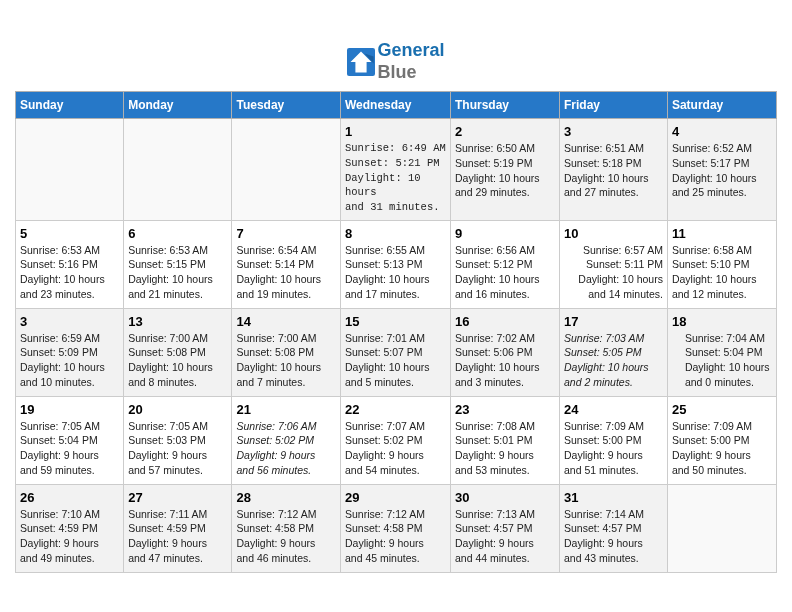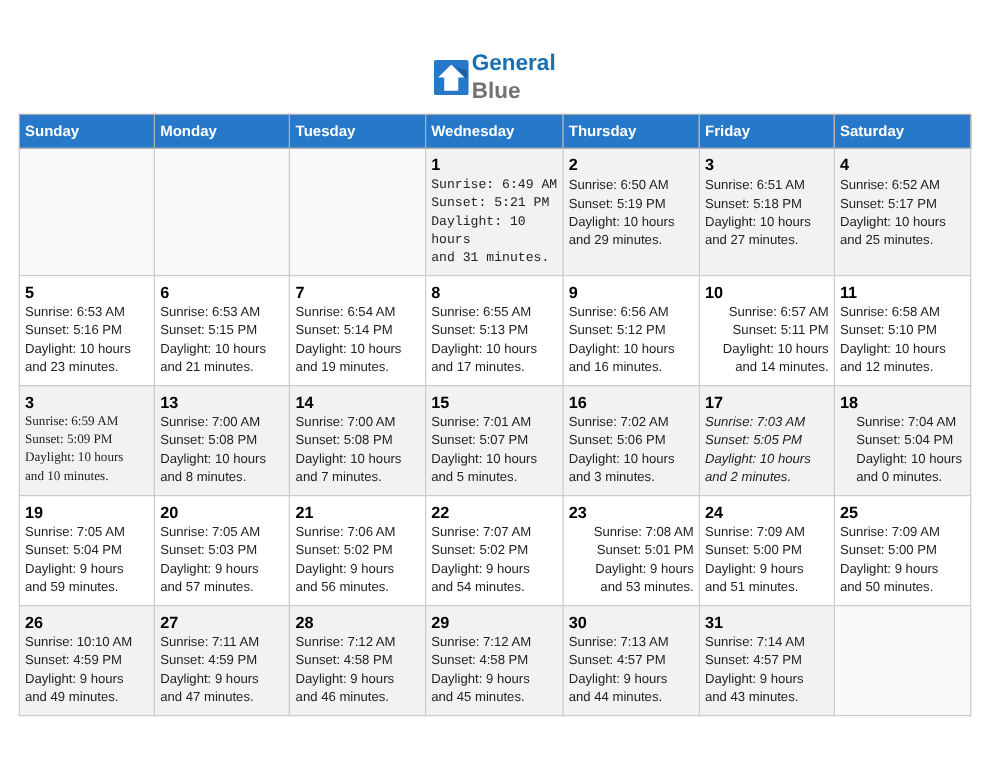--- a/index.html
+++ b/index.html
@@ -205,21 +205,21 @@
           <span class="day-number">11</span>
           <div class="day-info" style="white-space: pre-line;">Sunrise: 6:58 AM
 Sunset: 5:10 PM
 Daylight: 10 hours
 and 12 minutes.</div>
         </td>
       </tr>
       <tr>
         <td>
           <span class="day-number">3</span>
-          <div class="day-info" style="white-space: pre-line; font-family: Liberation Serif, serif;">Sunrise: 6:59 AM
+          <div class="day-info" style="white-space: pre-line;">Sunrise: 6:59 AM
 Sunset: 5:09 PM
 Daylight: 10 hours
 and 10 minutes.</div>
         </td>
         <td>
           <span class="day-number">13</span>
           <div class="day-info" style="white-space: pre-line;">Sunrise: 7:00 AM
 Sunset: 5:08 PM
 Daylight: 10 hours
 and 8 minutes.</div>
@@ -270,35 +270,35 @@
         </td>
         <td>
           <span class="day-number">20</span>
           <div class="day-info" style="white-space: pre-line;">Sunrise: 7:05 AM
 Sunset: 5:03 PM
 Daylight: 9 hours
 and 57 minutes.</div>
         </td>
         <td>
           <span class="day-number">21</span>
-          <div class="day-info" style="white-space: pre-line;">Sunrise: 7:06 AM
+          <div class="day-info" style="white-space: pre-line; font-style: italic;">Sunrise: 7:06 AM
 Sunset: 5:02 PM
 Daylight: 9 hours
 and 56 minutes.</div>
         </td>
         <td>
           <span class="day-number">22</span>
           <div class="day-info" style="white-space: pre-line;">Sunrise: 7:07 AM
 Sunset: 5:02 PM
 Daylight: 9 hours
 and 54 minutes.</div>
         </td>
         <td>
           <span class="day-number">23</span>
-          <div class="day-info" style="white-space: pre-line; text-align: right;">Sunrise: 7:08 AM
+          <div class="day-info" style="white-space: pre-line;">Sunrise: 7:08 AM
 Sunset: 5:01 PM
 Daylight: 9 hours
 and 53 minutes.</div>
         </td>
         <td>
           <span class="day-number">24</span>
           <div class="day-info" style="white-space: pre-line;">Sunrise: 7:09 AM
 Sunset: 5:00 PM
 Daylight: 9 hours
 and 51 minutes.</div>
@@ -307,21 +307,21 @@
           <span class="day-number">25</span>
           <div class="day-info" style="white-space: pre-line;">Sunrise: 7:09 AM
 Sunset: 5:00 PM
 Daylight: 9 hours
 and 50 minutes.</div>
         </td>
       </tr>
       <tr>
         <td>
           <span class="day-number">26</span>
-          <div class="day-info" style="white-space: pre-line;">Sunrise: 10:10 AM
+          <div class="day-info" style="white-space: pre-line;">Sunrise: 7:10 AM
 Sunset: 4:59 PM
 Daylight: 9 hours
 and 49 minutes.</div>
         </td>
         <td>
           <span class="day-number">27</span>
           <div class="day-info" style="white-space: pre-line;">Sunrise: 7:11 AM
 Sunset: 4:59 PM
 Daylight: 9 hours
 and 47 minutes.</div>

